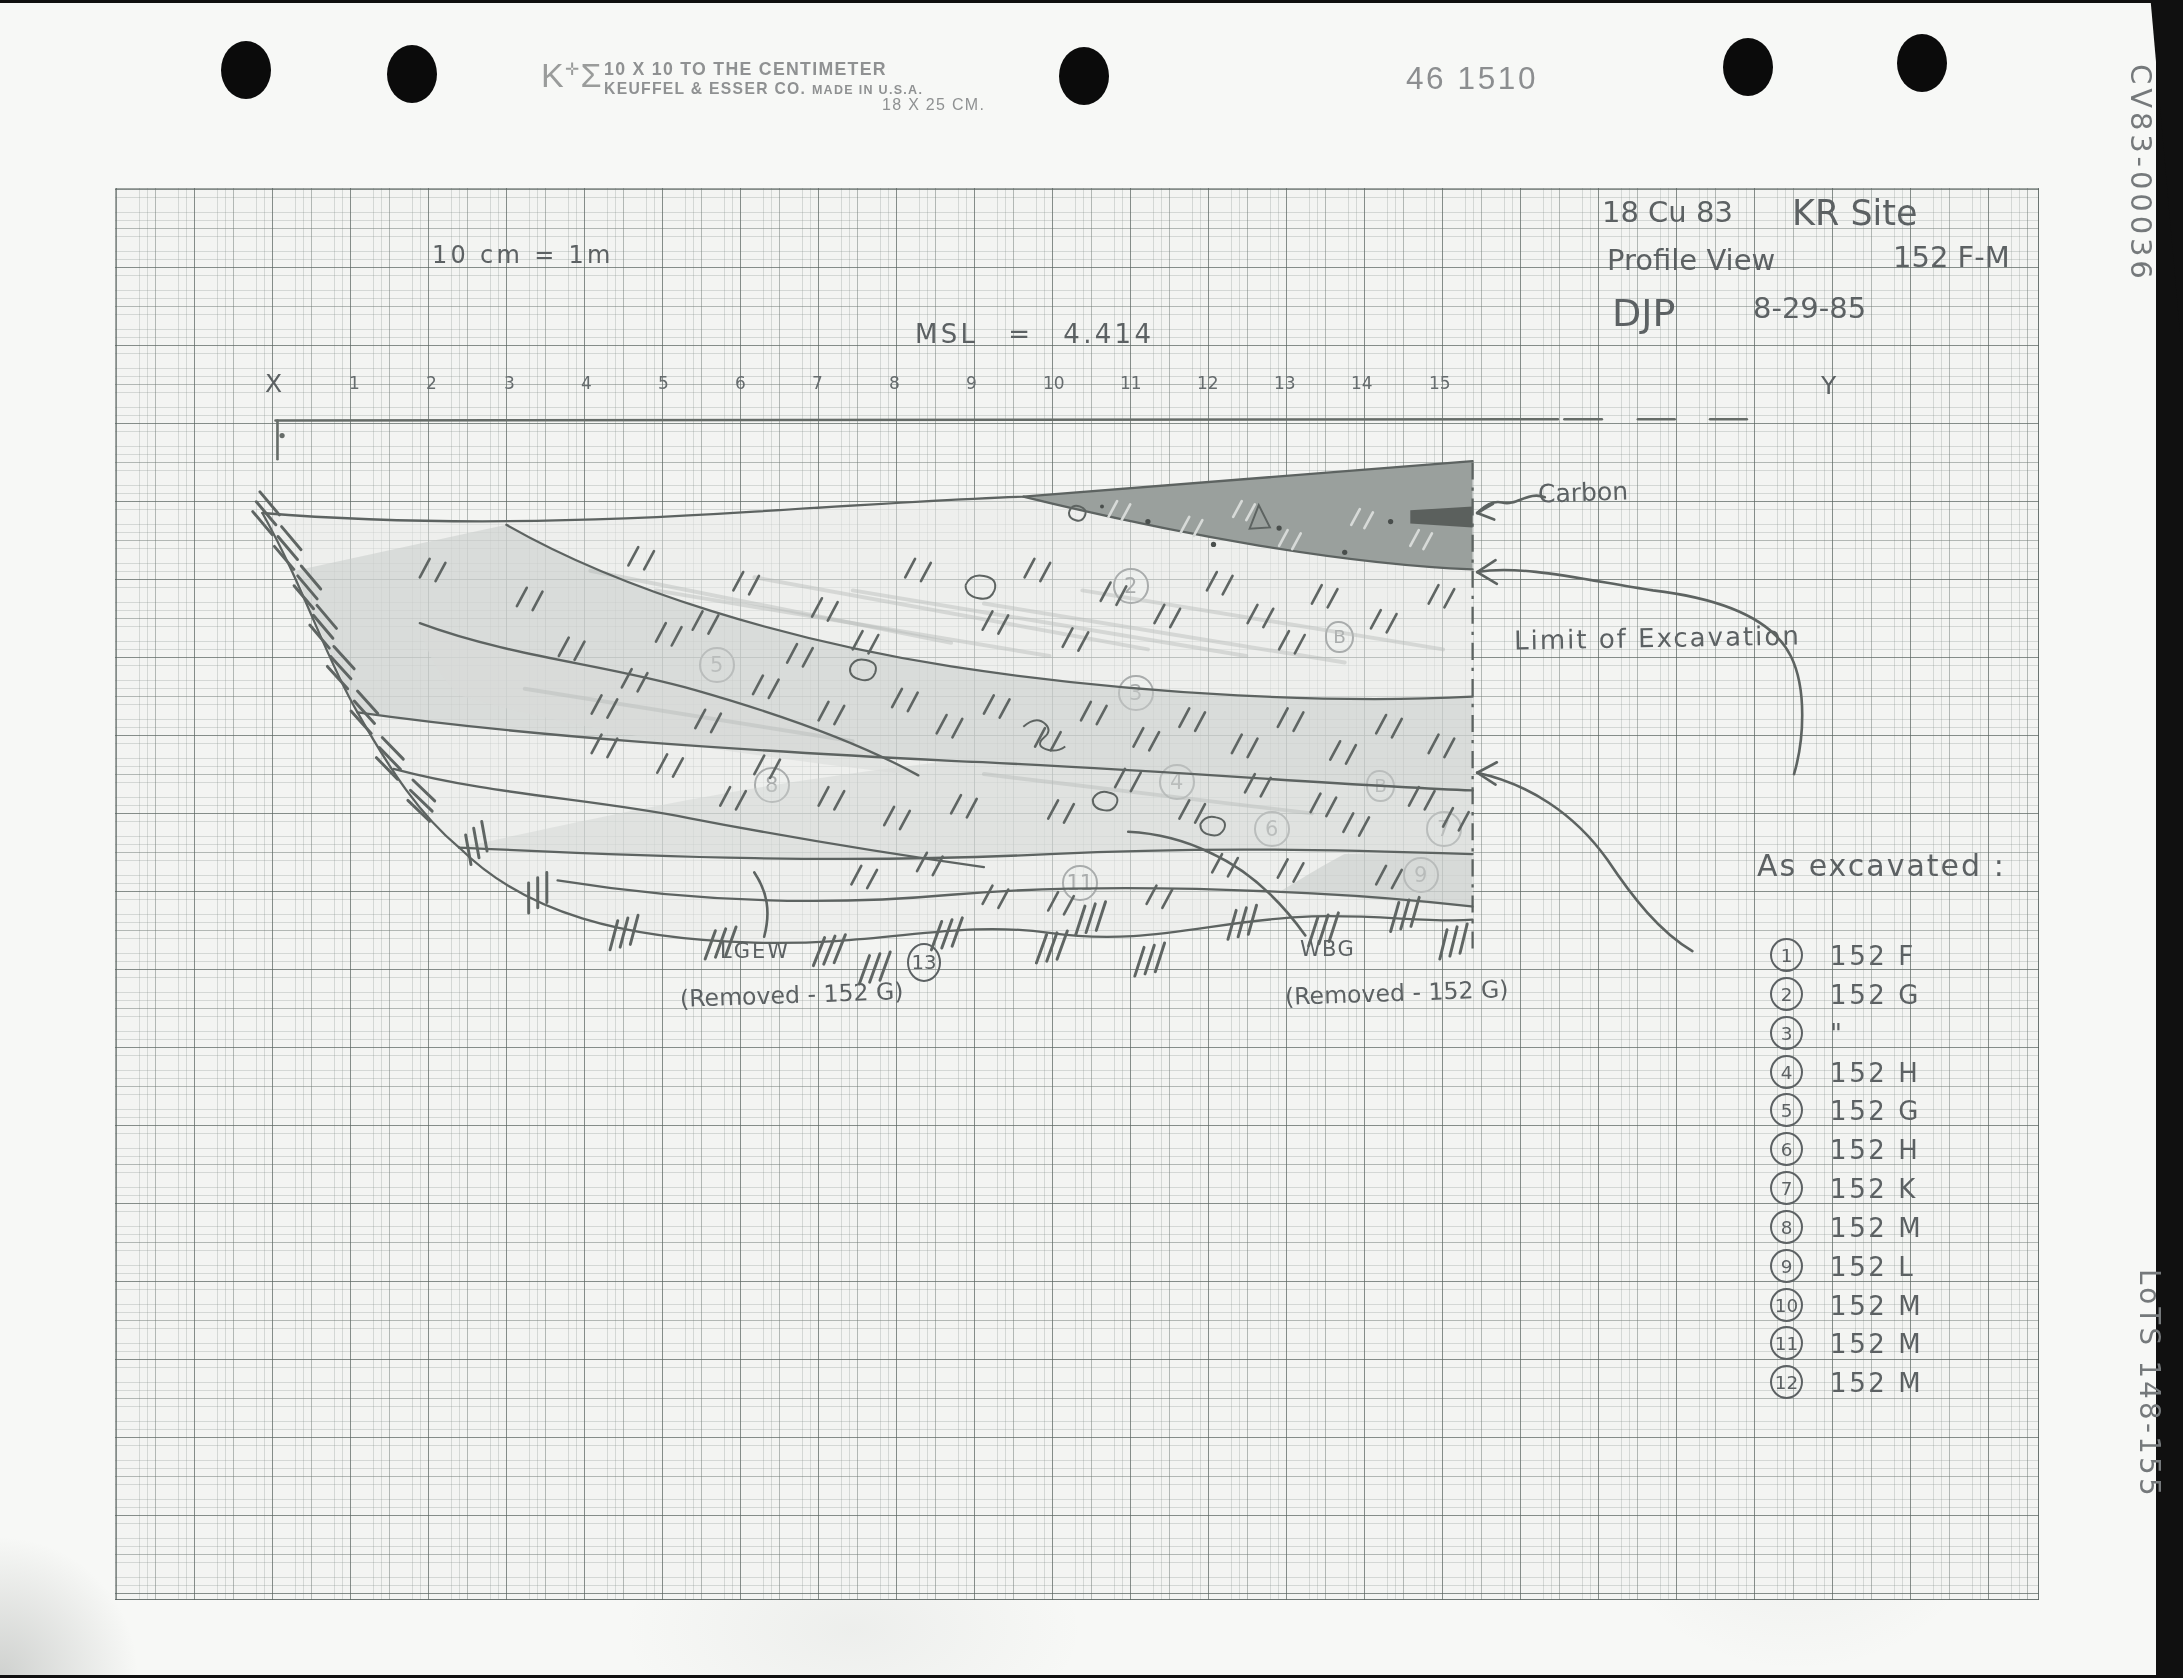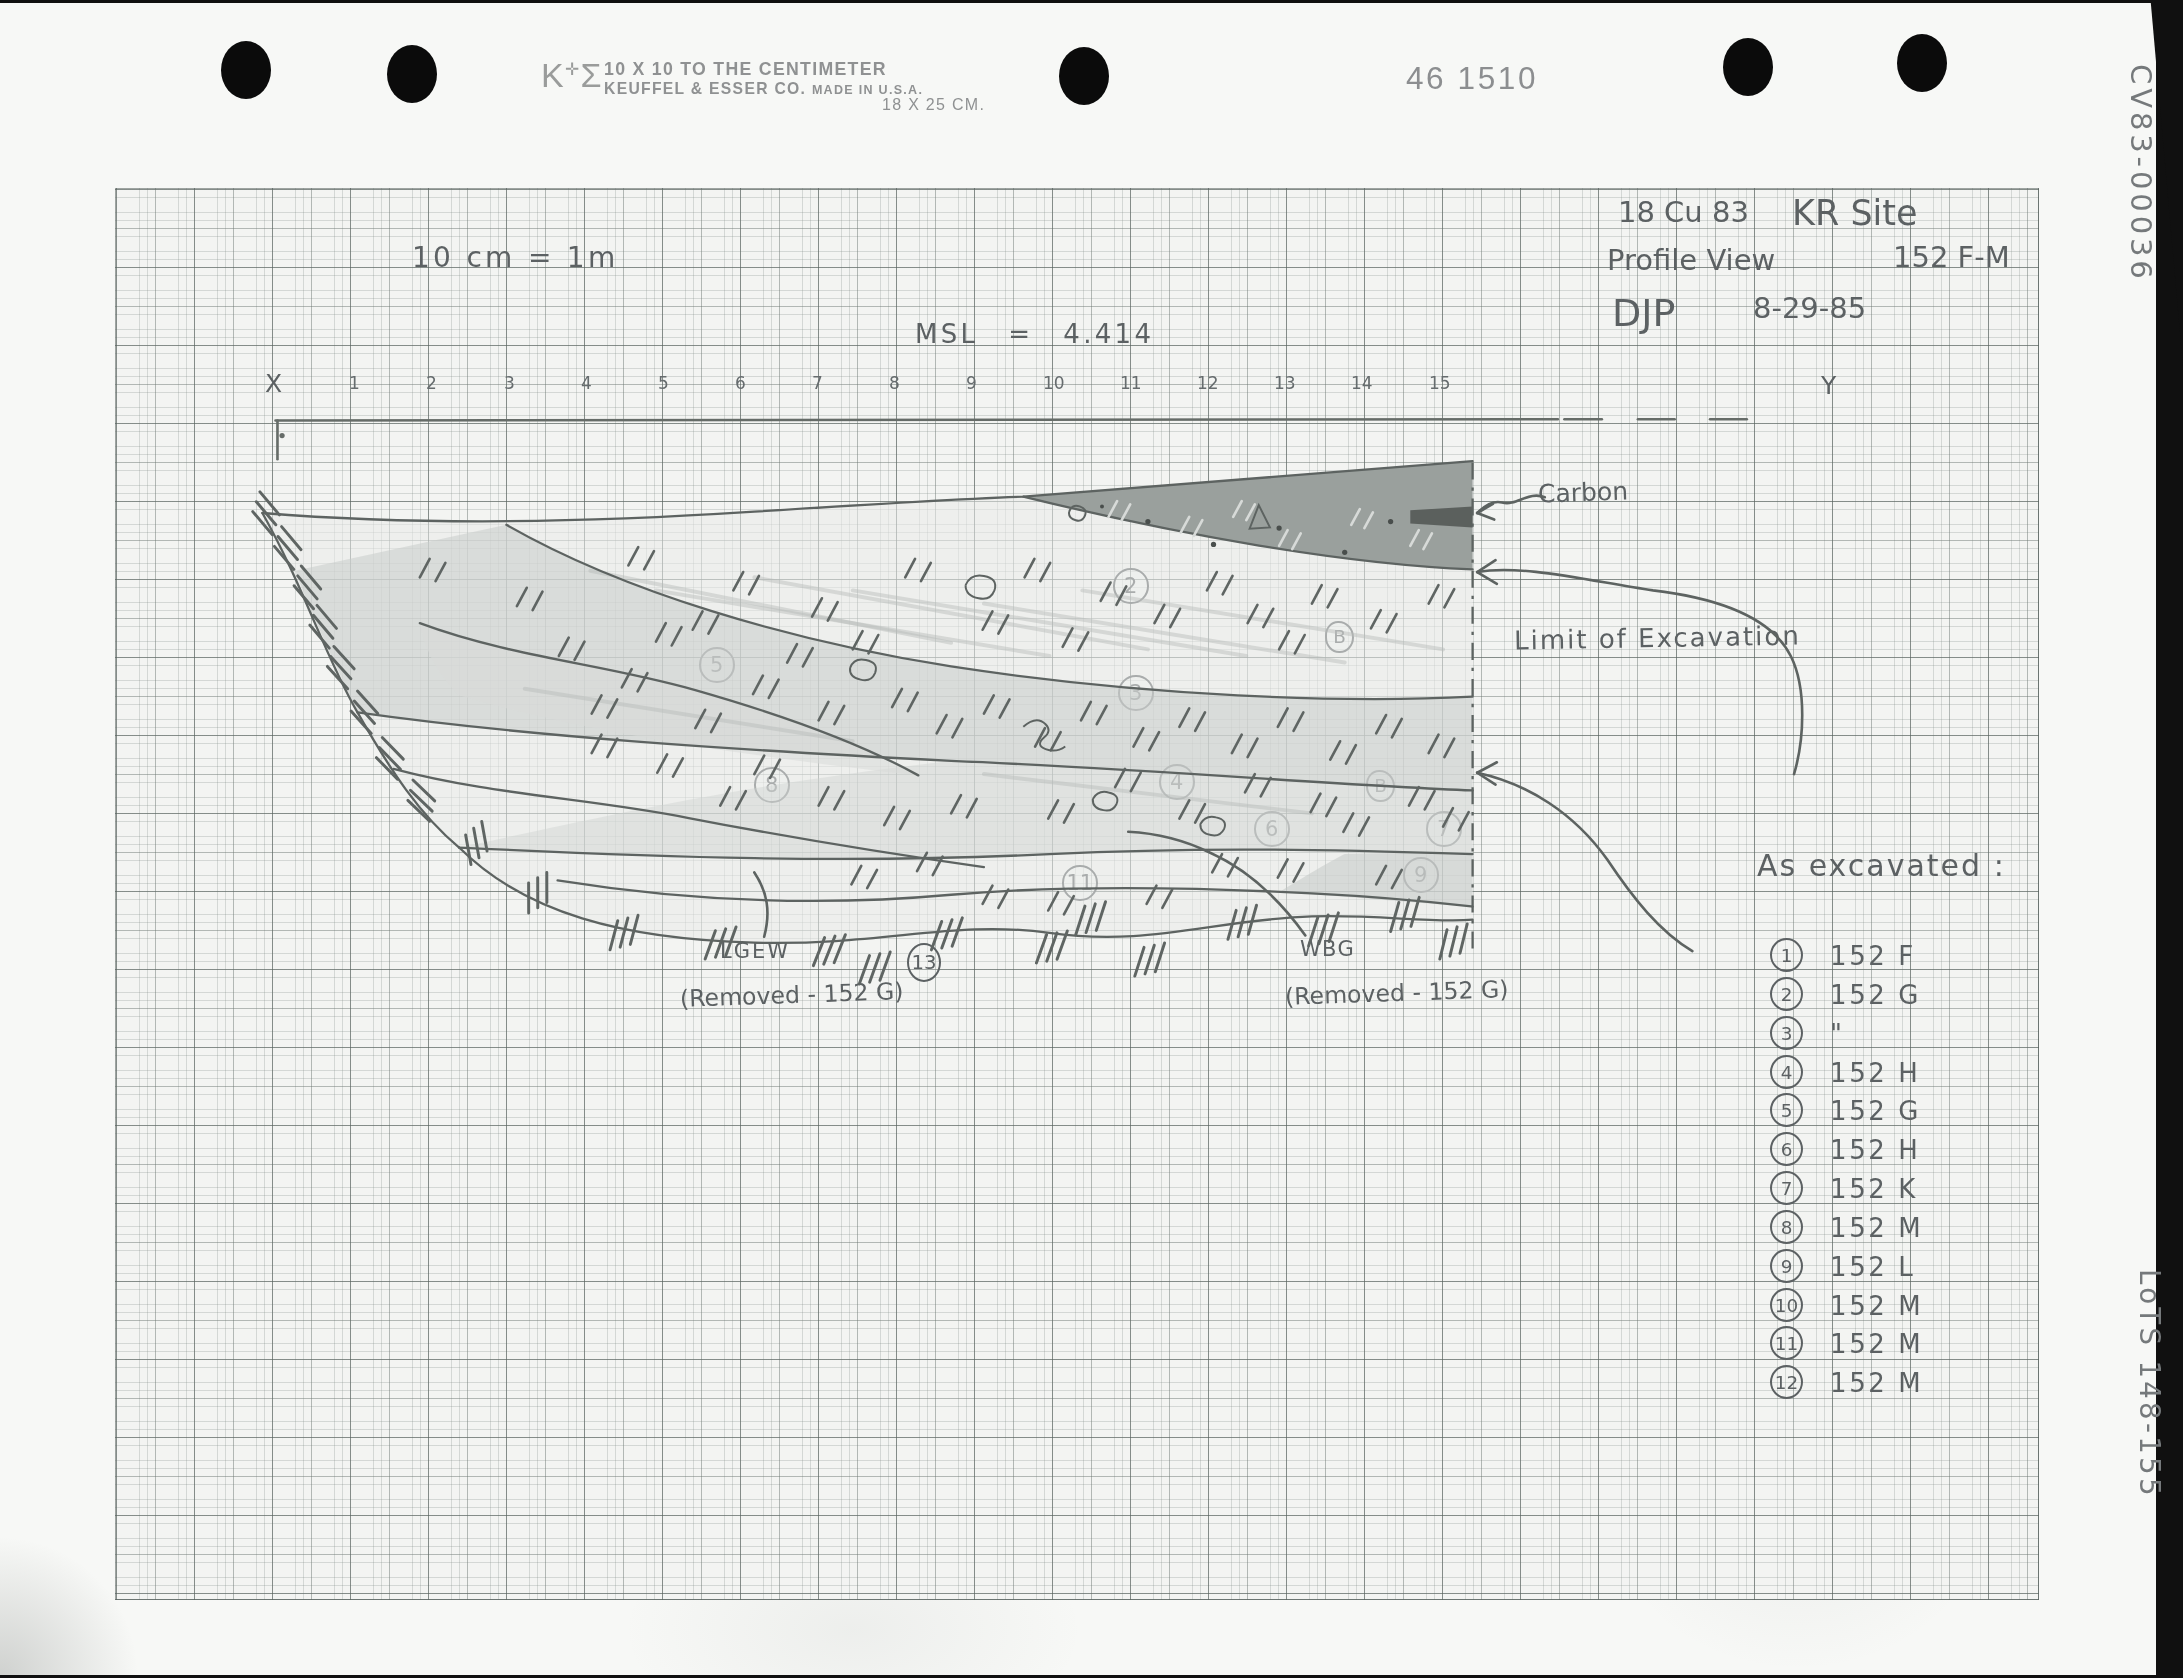--- a/index.html
+++ b/index.html
@@ -63,28 +63,28 @@
   <div class="ke-text" style="left:604px;top:59px;font-size:17.7px;font-weight:700;">10 X 10 TO THE CENTIMETER</div>
   <div class="ke-text" style="left:604px;top:80px;font-size:15.7px;font-weight:700;"><span>KEUFFEL &amp; ESSER CO.</span> <span style="font-size:12.5px;">MADE IN U.S.A.</span></div>
   <div class="ke-text" style="left:882px;top:58px;font-size:16px;margin-top:38px;">18 X 25 CM.</div>
   <div class="print" style="position:absolute;left:1406px;top:60px;font-size:31.5px;letter-spacing:2.6px;">46 1510</div>
 
   <div class="vtext" style="left:2158px;top:64px;font-size:29px;letter-spacing:3.9px;">CV83-00036</div>
   <div class="vtext" style="left:2166px;top:1269px;font-size:27.6px;letter-spacing:3.3px;">LoTS 148-155</div>
 
   <div class="grid"></div>
 
-  <div class="hw" style="left:1602px;top:195px;font-size:29px;margin-left:16px;">18 Cu 83</div>
+  <div class="hw" style="left:1602px;top:195px;font-size:29px;">18 Cu 83</div>
   <div class="hw" style="left:1792px;top:193px;font-size:35px;">KR Site</div>
   <div class="hw" style="left:1607px;top:243px;font-size:29px;">Profile View</div>
   <div class="hw" style="left:1893px;top:240px;font-size:29px;">152 F-M</div>
   <div class="hw" style="left:1612px;top:291px;font-size:38px;">DJP</div>
   <div class="hw" style="left:1753px;top:291px;font-size:29px;">8-29-85</div>
 
-  <div class="hw" style="left:412px;top:241px;font-size:28px;letter-spacing:3.3px;">10 cm = 1m</div>
+  <div class="hw" style="left:412px;top:241px;font-size:24px;letter-spacing:3.3px;padding-left:20px;">10 cm = 1m</div>
   <div class="hw" style="left:915px;top:319px;font-size:26px;word-spacing:18.4px;letter-spacing:3.3px;">MSL = 4.414</div>
   <div class="hw" style="left:265px;top:369px;font-size:25px;">X</div>
   <div class="hw" style="left:1821px;top:371px;font-size:25px;">Y</div>
   <div id="ruler-ticks">
       <span class="tick-num" style="left: 349px;">1</span>
       <span class="tick-num" style="left: 426px;">2</span>
       <span class="tick-num" style="left: 504px;">3</span>
       <span class="tick-num" style="left: 581px;">4</span>
       <span class="tick-num" style="left: 658px;">5</span>
       <span class="tick-num" style="left: 735px;">6</span>

